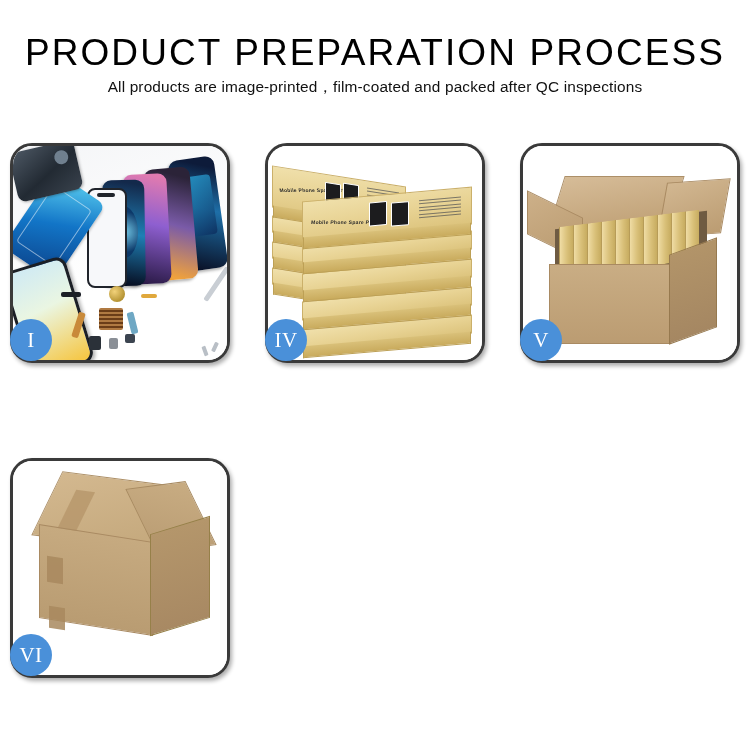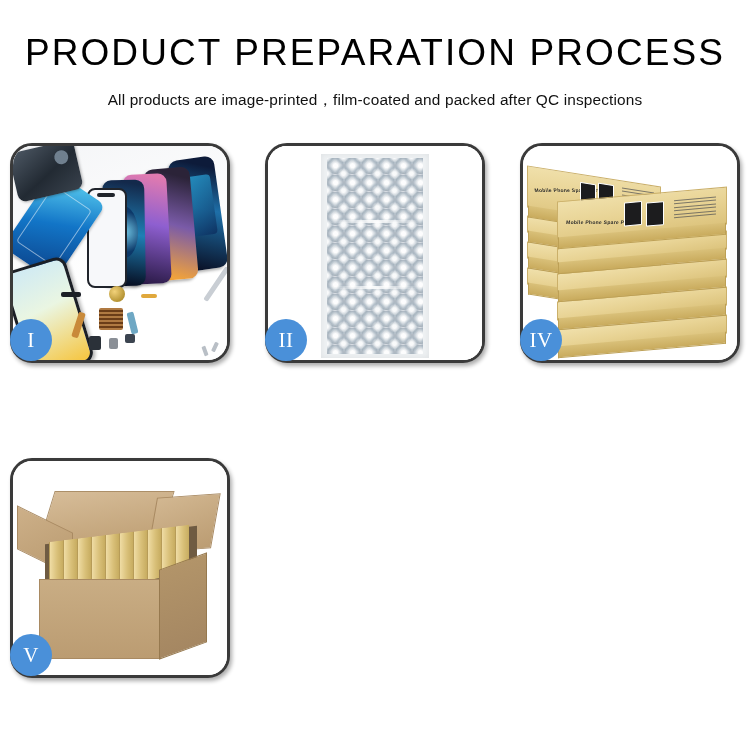--- a/index.html
+++ b/index.html
@@ -18,21 +18,21 @@
   .title {
     font-family: "Liberation Sans", sans-serif;
     font-size: 37px;
     font-weight: 400;
     letter-spacing: 2.1px;
     color: #000000;
     line-height: 1.05;
     white-space: nowrap;
   }
   .subtitle {
-    margin-top: 17px;
+    margin-top: 4px;
     font-size: 15.4px;
     font-weight: 400;
     color: #111111;
     letter-spacing: 0.15px;
     white-space: nowrap;
   }
 
   
   .grid {
     position: absolute;
@@ -310,32 +310,20 @@
       <div class="pt sq1"></div>
       <div class="pt sq2"></div>
       <div class="pt sq3"></div>
       <div class="pt scw1"></div>
       <div class="pt scw2"></div>
       <div class="pt twz"></div>
     </div>
     <div class="badge">I</div>
   </div>
 
-  <div class="panel">
-    <div class="panel-inner">
-      <div class="wrapbg"></div>
-      <div class="pouch">
-        <div class="bubbles"></div>
-        <div class="bubbles2"></div>
-        <div class="seam" style="top:66px"></div>
-        <div class="seam" style="top:132px"></div>
-      </div>
-    </div>
-    <div class="badge">II</div>
-  </div>
 
 
   <div class="panel">
     <div class="panel-inner">
       <div class="stack">
 
         <div class="kbox" style="left:0px;  top:118px; width:132px; height:15px; transform:skewY(9deg);">
             <div class="side"></div>
           </div>
         <div class="kbox" style="left:0px;  top:92px;  width:132px; height:15px; transform:skewY(9deg);">
@@ -409,14 +397,26 @@
           <span style="left:98px"></span>
           <span style="left:112px"></span>
         <span style="left:126px"></span>
       </div>
       <div class="c5-front"></div>
       <div class="c5-right"></div>
     </div>
     <div class="badge">V</div>
   </div>
 
+  <div class="panel">
+    <div class="panel-inner">
+      <div class="c6-top"></div>
+      <div class="c6-topR"></div>
+      <div class="c6-tape"></div>
+      <div class="c6-front"></div>
+      <div class="c6-right"></div>
+      <div class="c6-tape2"></div>
+      <div class="c6-tape3"></div>
+    </div>
+    <div class="badge">VI</div>
+  </div>
 
 </div>
 
 </body></html>

